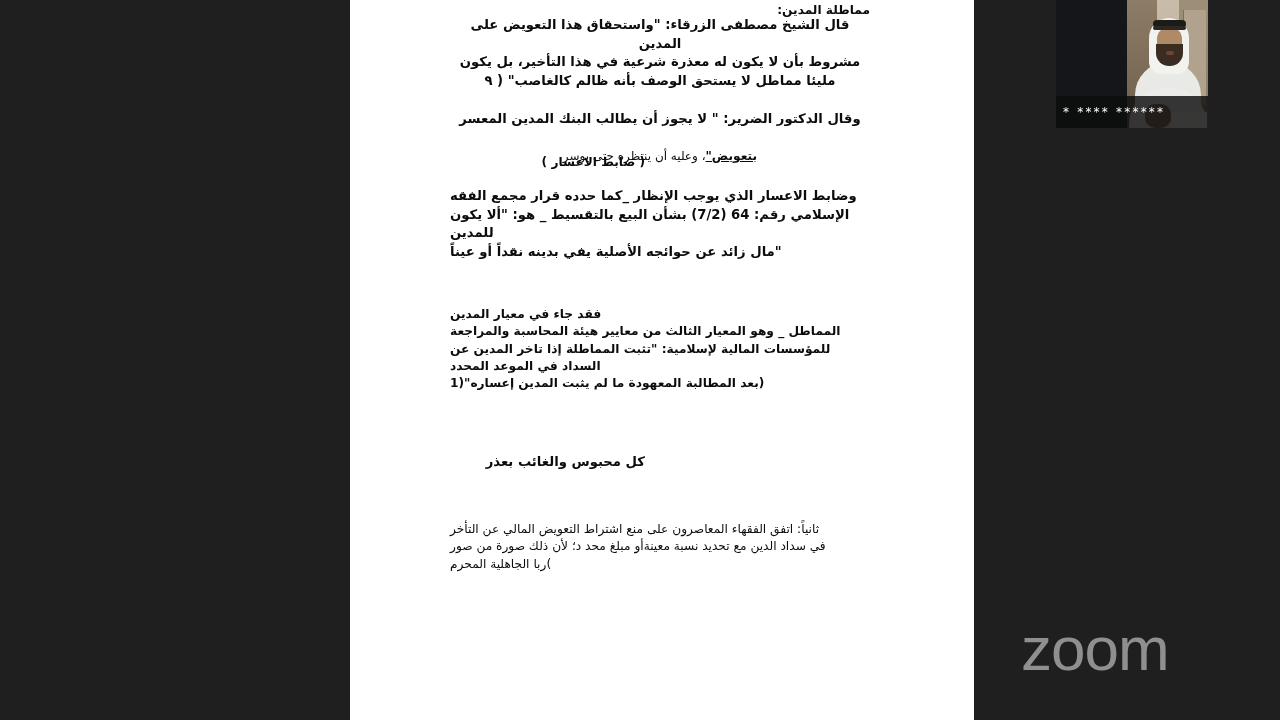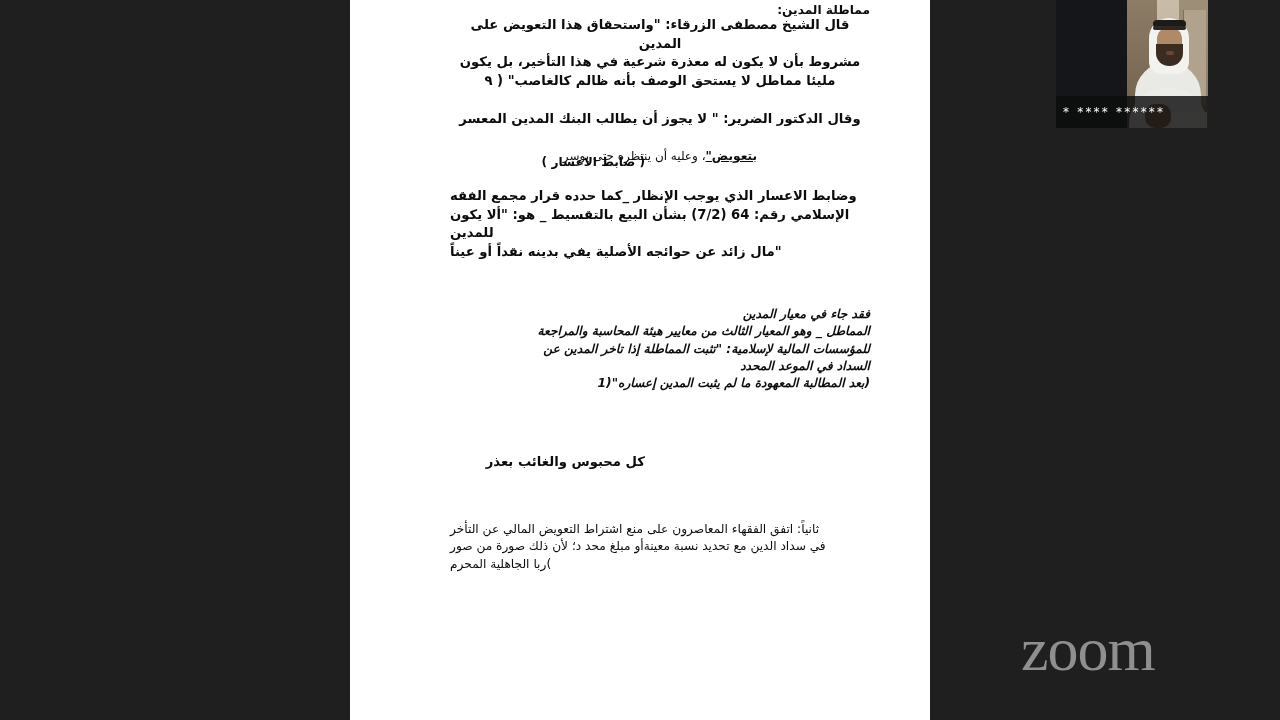--- a/index.html
+++ b/index.html
@@ -18,21 +18,21 @@
     width: 1280px;
     height: 720px;
     background: #1f1f1f;
   }
 
   
   #shared-document {
     position: absolute;
     left: 350px;
     top: 0;
-    width: 580px;
+    width: 624px;
     height: 720px;
     background: #ffffff;
     overflow: hidden;
   }
 
   .doc-body {
     position: absolute;
     left: 0;
     top: 0;
     width: 580px;
@@ -60,21 +60,21 @@
   .fs11 { font-size: 12px; }
 
   .underline-frag { text-decoration: underline; }
 
   
   #blk-title       { top: 2px;   right: 60px; width: 420px; }
   #blk-zarqa       { top: 16px;  right: 60px; width: 420px; text-align: center; }
   #blk-dareer      { top: 91px;  right: 60px; width: 420px; text-align: center; }
   #blk-iesar-head  { top: 154px; right: 285px; width: 200px; }
   #blk-iesar-body  { top: 187px; right: 60px;  width: 420px; text-align: left; }
-  #blk-miyar       { top: 306px; right: 60px;  width: 420px; text-align: right; font-style: italic; }
+  #blk-miyar       { top: 306px; right: 60px;  width: 420px; text-align: left; }
   #blk-mahbous     { top: 422px; right: 285px; width: 220px; text-align: right; margin-top: 31px; }
   #blk-thaniyan    { top: 521px; right: 60px;  width: 420px; text-align: left; }
   #blk-thalithan   { top: 618px; right: 60px;  width: 420px; text-align: right; }
 
   
   #participant-video {
     position: absolute;
     left: 1056px;
     top: 0;
     width: 152px;
@@ -218,21 +218,21 @@
   #zoom-watermark {
     position: absolute;
     left: 1021px;
     top: 620px;
     width: 210px;
     height: 58px;
     color: #8f8f8f;
     font-size: 62px;
     font-weight: 400;
     letter-spacing: -1px;
-    font-family: Liberation Serif, serif;
+    font-family: Liberation Sans, sans-serif;
     line-height: 58px;
     user-select: none;
   }
 </style>
 </head>
 <body>
 
 <div id="app">
 
   <div id="shared-document">

